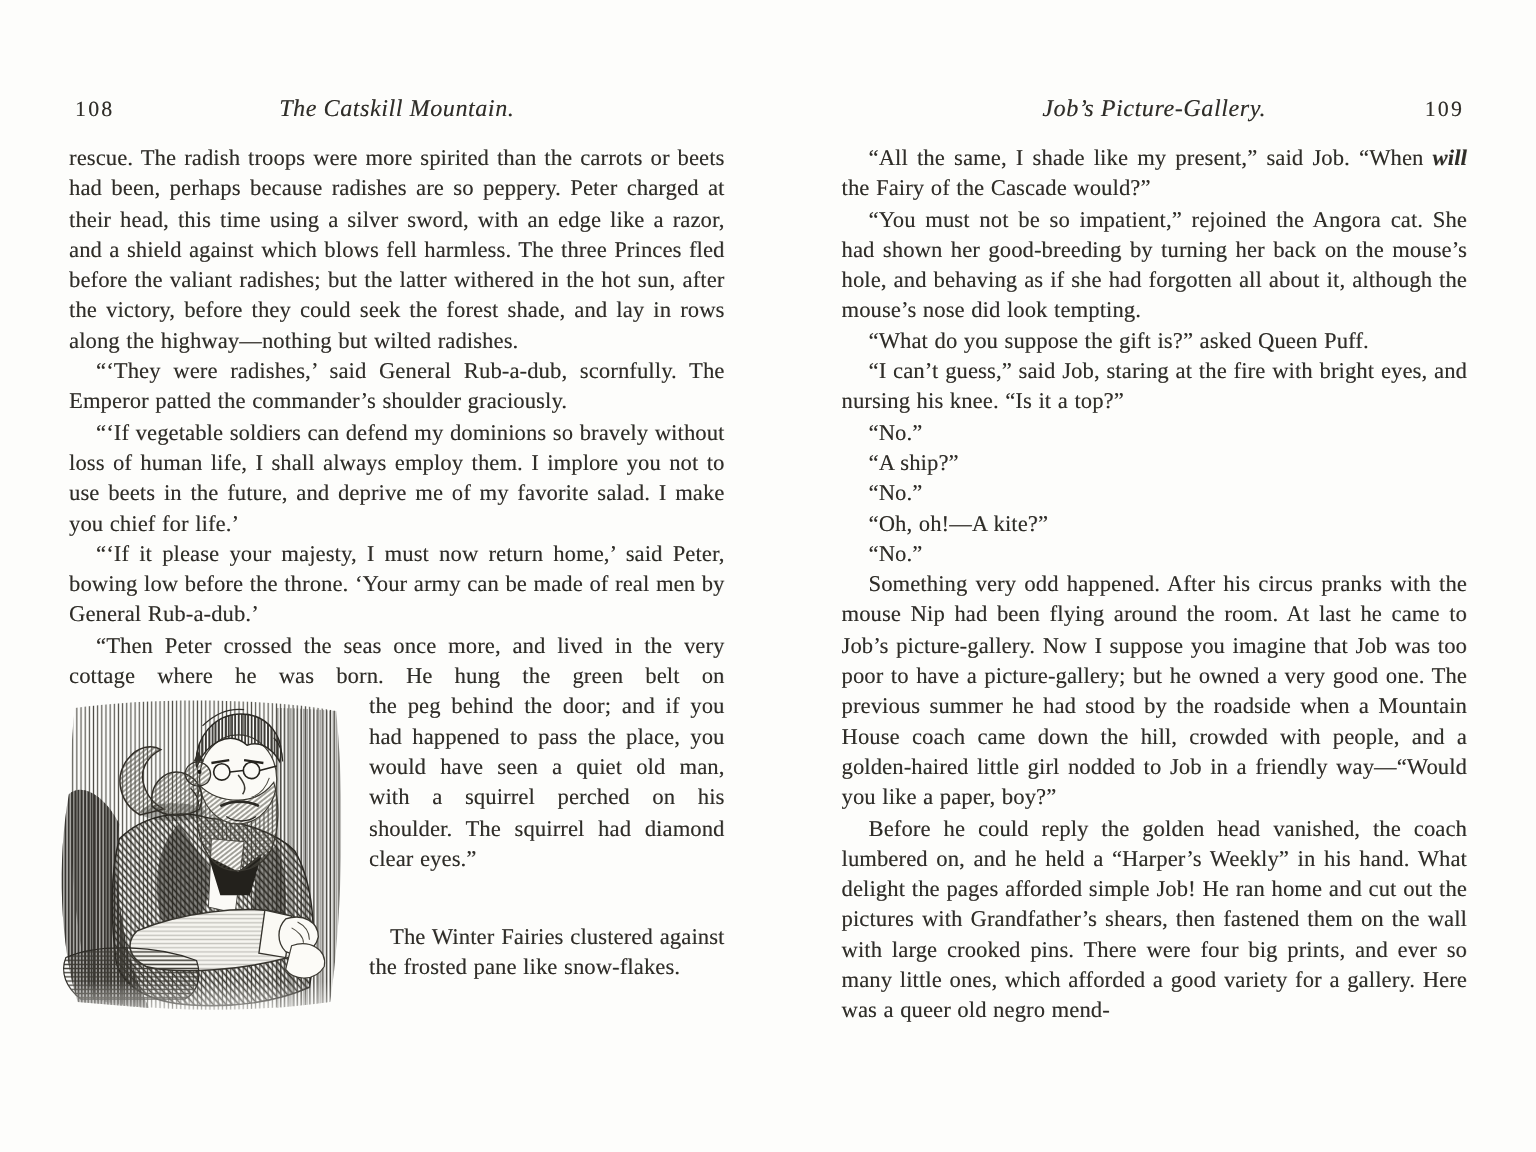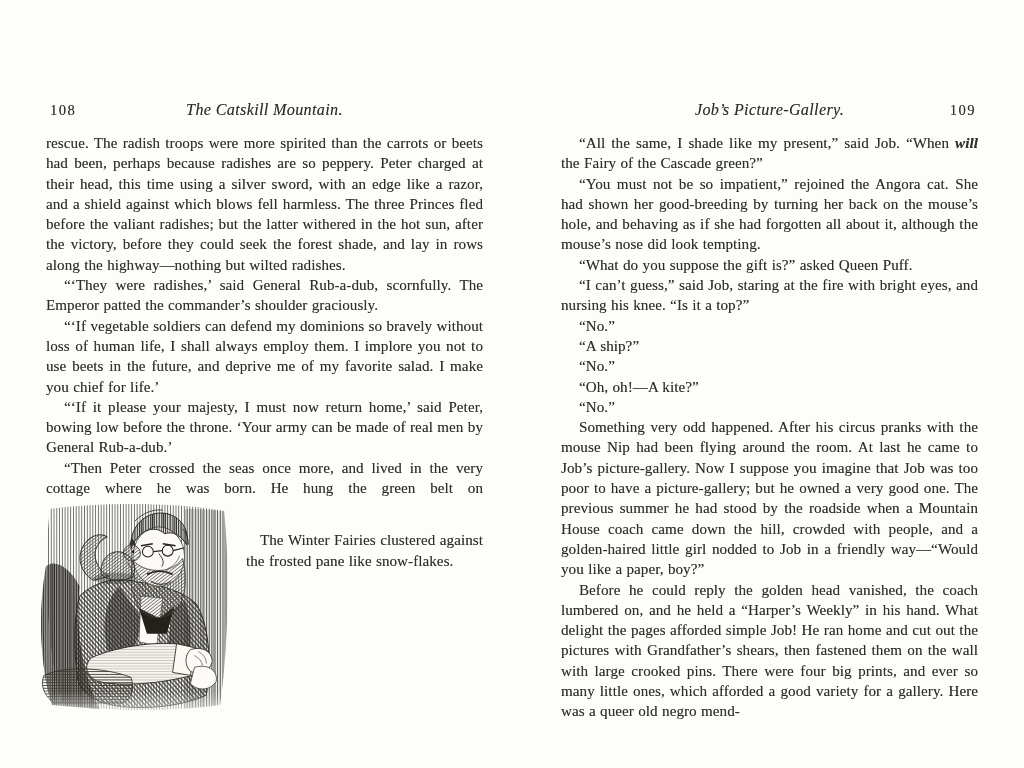--- a/index.html
+++ b/index.html
@@ -8,21 +8,21 @@
     background:#fdfdfb;color:#2f2d28;
     font-family:"Liberation Serif","DejaVu Serif",serif;
   }
   .spread{position:relative;width:1024px;height:768px;background:#fdfdfb;}
   .page{position:absolute;top:64px;}
   .page-left{left:46px;width:437px;}
   .page-right{left:561px;width:417px;}
 
   .page-header{
     position:relative;height:20px;
-    font-size:16px;font-style:italic;text-align:center;letter-spacing:0.4px;margin-top:37px;
+    font-size:16px;font-style:italic;text-align:center;letter-spacing:0.4px;
   }
   .folio{
     position:absolute;top:1px;font-style:normal;
     font-size:14.5px;letter-spacing:1.5px;
   }
   .folio-left{left:4px;}
   .folio-right{right:2px;}
 
   .body-text{
     margin-top:12px;
@@ -127,31 +127,32 @@
           <path d="M66,74 C64,58 76,48 88,52 C98,56 102,66 98,76 C88,82 74,82 66,74 Z" fill="url(#diag2)" stroke="#33312b" stroke-width="1"></path>
           <path d="M88,52 C90,44 98,42 103,47 C107,51 106,58 100,60 C94,62 89,58 88,52 Z" fill="url(#diag2)" stroke="#33312b" stroke-width="0.9"></path>
           <path d="M94,44 L97,37 L101,44 Z" fill="#33312b"></path>
           <circle cx="98" cy="51" r="1.4" fill="#1e1c18"></circle>
           <path d="M92,62 C96,66 98,70 97,74" stroke="#33312b" stroke-width="0.9" fill="none"></path>
 
           <rect x="0" y="192" width="200" height="36" fill="url(#fade)"></rect>
         </svg>
       </figure>
 
+      <p class="noindent">the peg behind the door; and if you had happened to pass the place, you would have seen a quiet old man, with a squirrel perched on his shoulder. The squirrel had diamond clear eyes.”</p>
       <p class="winter-para">The Winter Fairies clustered against the frosted pane like snow-flakes.</p>
     </div>
   </section>
 
   <section class="page page-right">
     <header class="page-header">
       <span class="running-title">Job’s Picture-Gallery.</span>
       <span class="folio folio-right">109</span>
     </header>
     <div class="body-text">
-      <p><span>“All the same, I shade like my present,” said Job. “When </span><em class="word-italic">will</em><span> the Fairy of the Cascade green?”</span></p>
+      <p><span>“All the same, I shade like my present,” said Job. “When </span><em class="word-italic">will</em><span> the Fairy of the Cascade would?”</span></p>
       <p>“You must not be so impatient,” rejoined the Angora cat. She had shown her good-breeding by turning her back on the mouse’s hole, and behaving as if she had forgotten all about it, although the mouse’s nose did look tempting.</p>
       <p>“What do you suppose the gift is?” asked Queen Puff.</p>
       <p>“I can’t guess,” said Job, staring at the fire with bright eyes, and nursing his knee. “Is it a top?”</p>
       <p>“No.”</p>
       <p>“A ship?”</p>
       <p>“No.”</p>
       <p>“Oh, oh!—A kite?”</p>
       <p>“No.”</p>
       <p>Something very odd happened. After his circus pranks with the mouse Nip had been flying around the room. At last he came to Job’s picture-gallery. Now I suppose you imagine that Job was too poor to have a picture-gallery; but he owned a very good one. The previous summer he had stood by the roadside when a Mountain House coach came down the hill, crowded with people, and a golden-haired little girl nodded to Job in a friendly way—“Would you like a paper, boy?”</p>
       <p>Before he could reply the golden head vanished, the coach lumbered on, and he held a “Harper’s Weekly” in his hand. What delight the pages afforded simple Job! He ran home and cut out the pictures with Grandfather’s shears, then fastened them on the wall with large crooked pins. There were four big prints, and ever so many little ones, which afforded a good variety for a gallery. Here was a queer old negro mend-</p>

